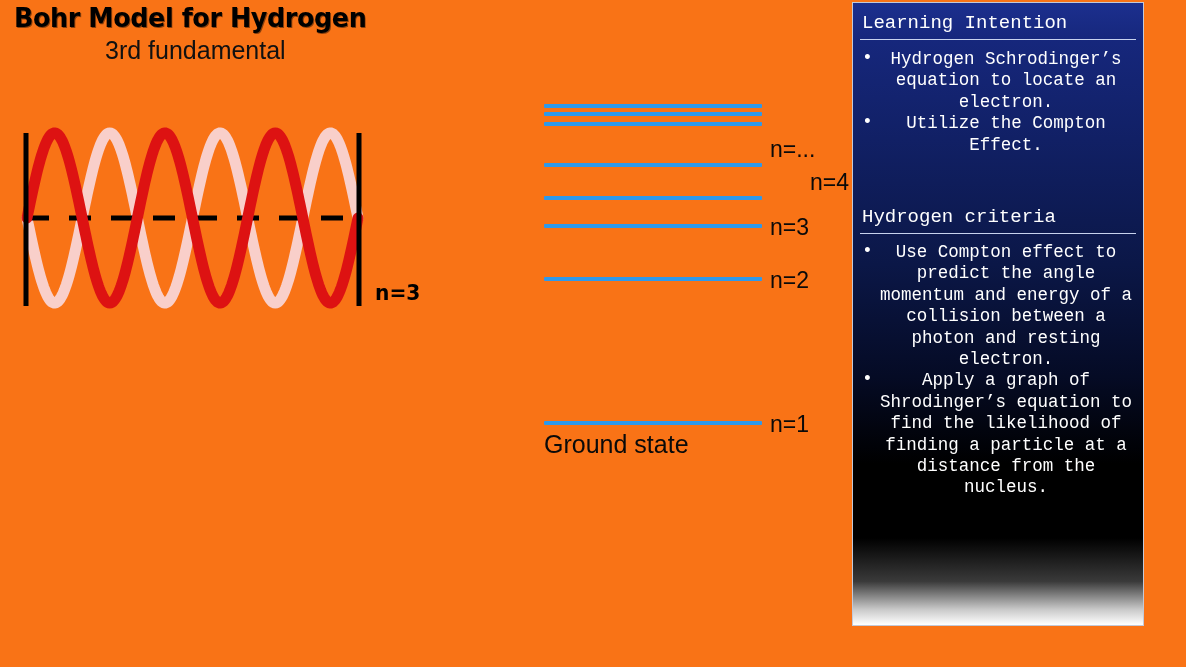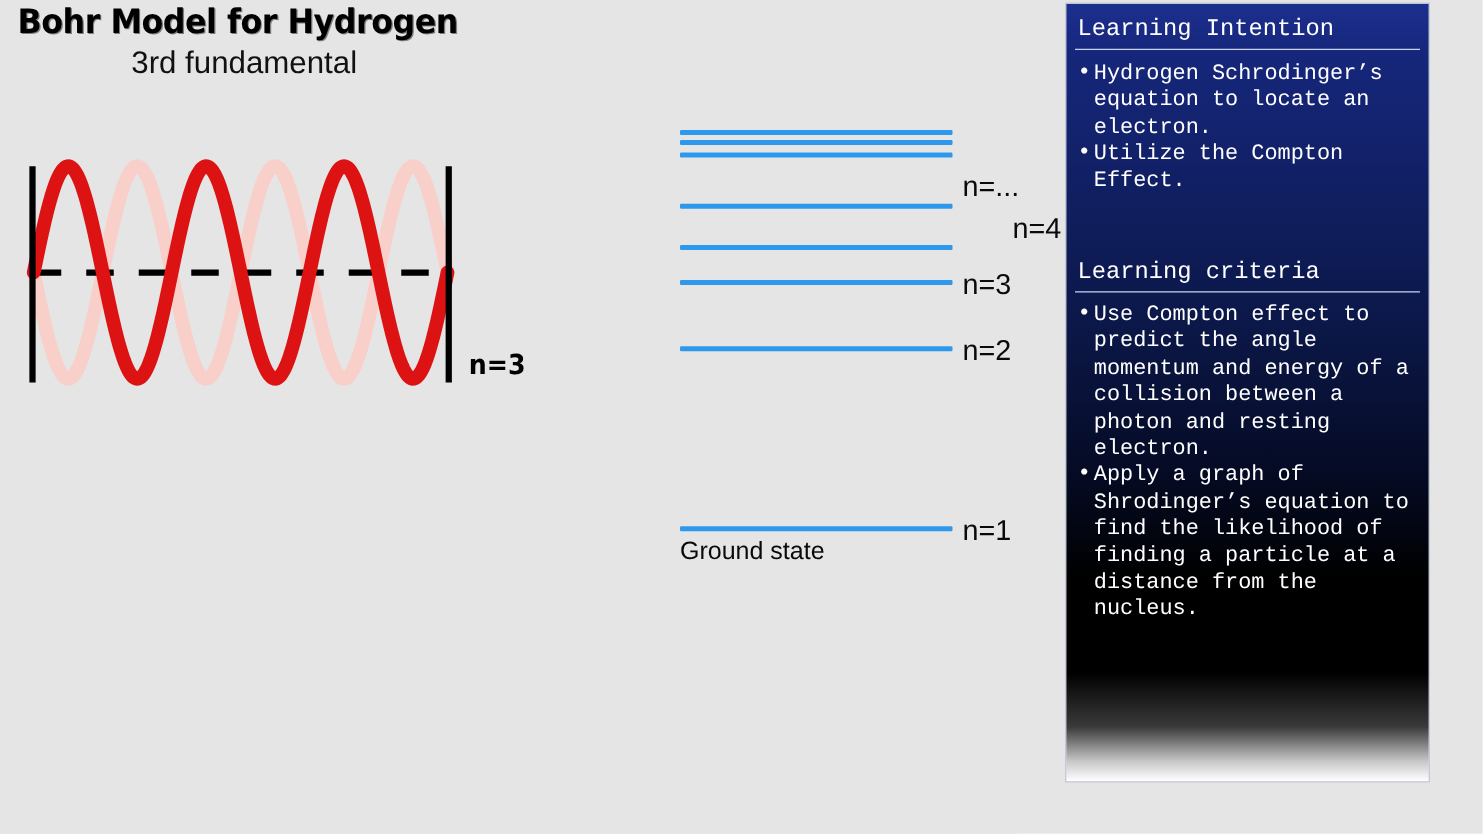--- a/index.html
+++ b/index.html
@@ -3,21 +3,21 @@
 <meta charset="utf-8">
 <style>
   html,body{margin:0;padding:0;}
   body{
     width:1186px;height:667px;
     background:#ffffff;
     font-family:"Liberation Sans", sans-serif;
     overflow:hidden;
     position:relative;
   }
-  .slide{position:absolute;inset:0;width:1186px;height:667px;background:#e5e5e5;}
+  .slide{position:absolute;inset:0;width:1186px;height:667px;background:#f97316;text-align:center;}
 
   
   #title{
     position:absolute;left:14px;top:2px;
     font-family:"DejaVu Sans", sans-serif;
     font-weight:bold;
     font-size:27px;
     letter-spacing:-0.4px;
     color:#000;
     transform:scaleX(0.94);
@@ -42,21 +42,21 @@
 
   
   #energy-figure{position:absolute;left:520px;top:90px;width:360px;height:380px;}
   .elevel{
     position:absolute;height:4px;background:#2e99ec;border-radius:1px;
   }
   .elabel{
     position:absolute;font-size:23px;color:#0a0a0a;white-space:nowrap;
   }
   #ground-state-label{
-    position:absolute;font-size:20px;color:#0a0a0a;white-space:nowrap;
+    position:absolute;font-size:25px;color:#0a0a0a;white-space:nowrap;
   }
 
   
   #objectives-panel{
     position:absolute;left:852px;top:2px;width:292px;height:624px;
     background:linear-gradient(to bottom,
       #1c2f8e 0%,
       #16277c 6%,
       #112065 22%,
       #0b1747 42%,
@@ -164,21 +164,21 @@
   </div>
 
   <div id="objectives-panel">
     <div class="panel-heading" id="li-heading" style="top:9px">Learning Intention</div>
     <div class="panel-rule" style="top:36px"></div>
     <ul class="panel-list" id="li-list" style="top:46px">
         <li><span class="b">•</span><span>Hydrogen Schrodinger’s equation to locate an electron.</span></li>
         <li><span class="b">•</span><span>Utilize the Compton Effect.</span></li>
       </ul>
 
-    <div class="panel-heading" id="sc-heading" style="top:203px">Learning criteria</div>
+    <div class="panel-heading" id="sc-heading" style="top:203px">Hydrogen criteria</div>
     <div class="panel-rule" style="top:230px"></div>
     <ul class="panel-list" id="sc-list" style="top:239px">
         <li><span class="b">•</span><span>Use Compton effect to predict the angle momentum and energy of a collision between a photon and resting electron.</span></li>
         <li><span class="b">•</span><span>Apply a graph of Shrodinger’s equation to find the likelihood of finding a particle at a distance from the nucleus.</span></li>
       </ul>
   </div>
 
 
 </div>
 

